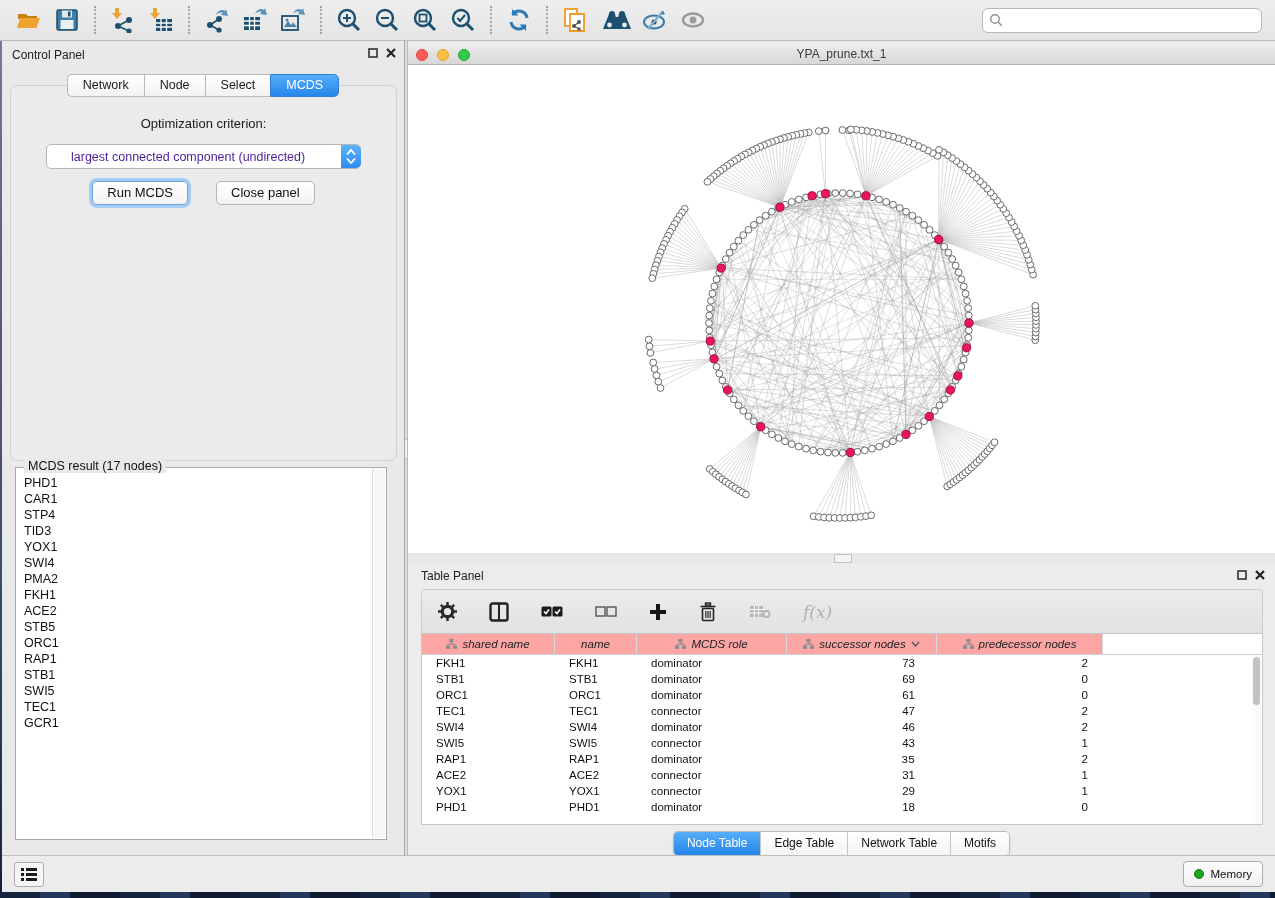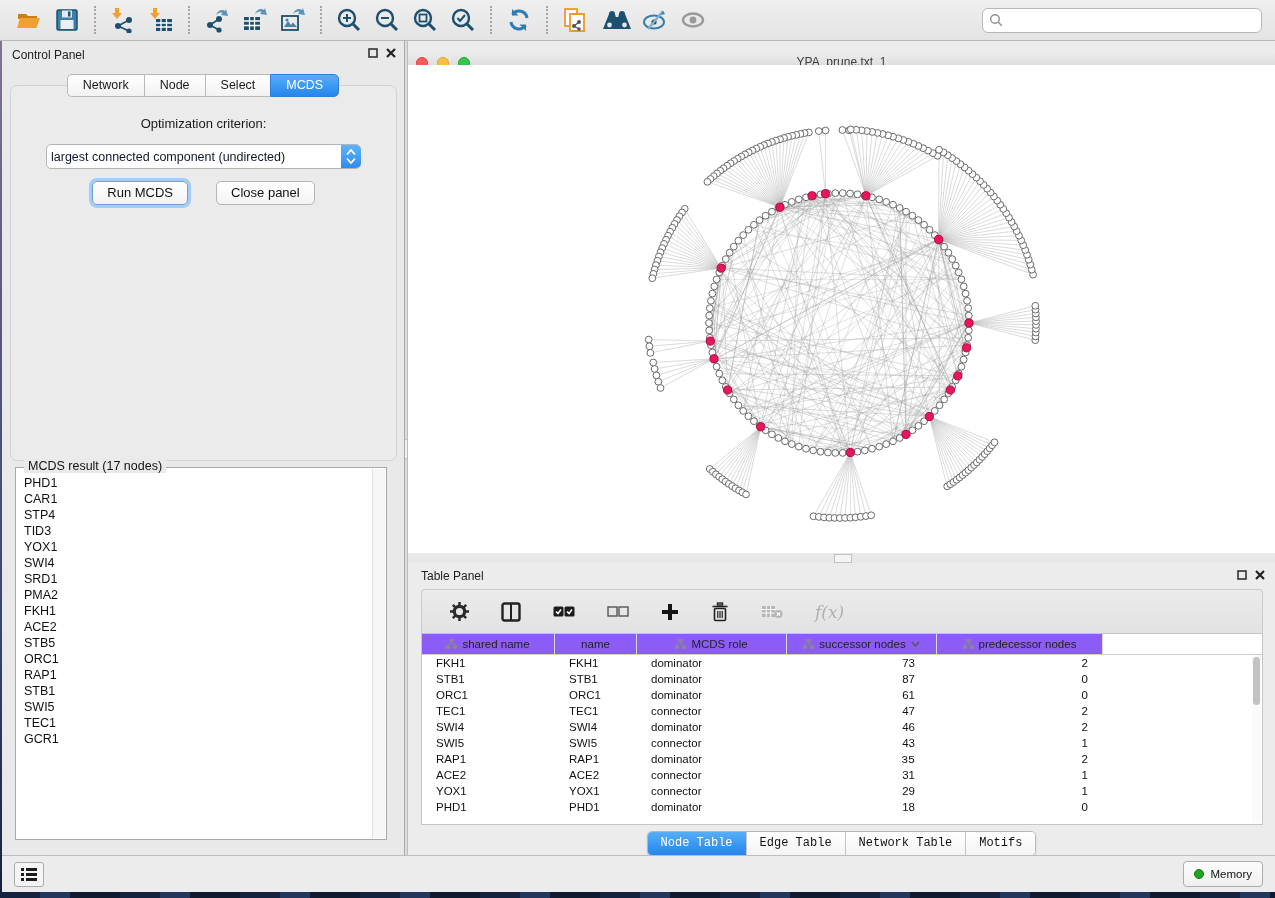--- a/index.html
+++ b/index.html
@@ -28,70 +28,70 @@
     border:1px solid #d2d2d2;border-radius:7px;}
   .seg-tabs{position:absolute;left:0;right:0;top:33px;display:flex;justify-content:center;z-index:3;}
   .seg-tab{font-size:12.5px;color:#1a1a1a;background:linear-gradient(#ffffff,#f2f2f2);border:1px solid #b9b9b9;
     border-right:none;padding:3px 15px 4px 15px;cursor:default;}
   .seg-tab:first-child{border-radius:5px 0 0 5px;}
   .seg-tab:last-child{border-radius:0 5px 5px 0;border-right:1px solid #b9b9b9;text-align:center;}
   .seg-tab.sel{background:linear-gradient(#55aef7,#2586ec);color:#fff;border-color:#2f7fd4;}
   .opt-label{text-align:center;font-size:13px;color:#1a1a1a;margin-top:30px;}
   .dropdown{width:313px;height:23px;margin:13px auto 0 auto;background:#fff;border:1px solid #b5b5b5;border-radius:5px;
     display:flex;align-items:center;position:relative;}
-  .dropdown .dd-text{font-size:12.5px;padding-left:4px;color:#0f172a;flex:1;white-space:nowrap;overflow:hidden;}
+  .dropdown .dd-text{font-size:12.5px;padding-left:24px;color:#4c1d95;flex:1;white-space:nowrap;overflow:hidden;}
   .dd-stepper{width:20px;height:23px;margin-right:-1px;border-radius:0 5px 5px 0;
     background:linear-gradient(#5eb3f8,#2e8cf0);display:flex;flex-direction:column;align-items:center;justify-content:center;gap:1px;}
   .btn-row{display:flex;justify-content:center;gap:28px;margin-top:12px;}
   .aq-btn{font-size:13px;color:#111;background:linear-gradient(#ffffff,#f3f3f3);border:1px solid #b5b5b5;
     border-radius:5px;padding:3px 14px 4px 14px;cursor:default;}
   .aq-btn.focus{box-shadow:0 0 0 3px #a5cdf3;border-color:#6aa1d8;}
   .mcds-box{position:absolute;left:13px;top:426px;width:370px;height:371px;border:1px solid #a8a8a8;background:#fff;}
   .mcds-legend{position:absolute;left:8px;top:-9px;background:#e9e9e9;font-size:12.5px;color:#111;padding:0 4px;}
   .mcds-list{position:absolute;inset:1px 13px 1px 1px;overflow:hidden;padding:6px 0 0 7px;}
   .mcds-item{font-size:12.5px;line-height:16px;color:#111;}
   .mcds-scroll{position:absolute;top:1px;bottom:1px;right:1px;width:12px;background:#f7f7f7;border-left:1px solid #e0e0e0;}
 
   
   .vsplit{position:absolute;left:402px;top:41px;width:4px;bottom:36px;background:#dcdcdc;border-left:1px solid #a9a9a9;border-right:1px solid #bcbcbc;box-sizing:border-box;}
   .vsplit .grab{position:absolute;left:0;right:0;top:398px;height:18px;background:#f2f2f2;border:1px solid #c2c2c2;border-left:none;border-right:none;}
 
   
   .right-col{position:absolute;left:406px;top:41px;right:0;bottom:36px;background:#ececec;}
-  .net-titlebar{position:absolute;left:0;right:0;top:12px;height:19px;background:linear-gradient(#ececec,#d7d7d7);
+  .net-titlebar{position:absolute;left:0;right:0;top:4px;height:19px;background:linear-gradient(#ececec,#d7d7d7);
     border-bottom:1px solid #b2b2b2;}
   .traffic{position:absolute;left:8px;top:4px;display:flex;gap:9px;}
   .tl{width:12px;height:12px;border-radius:50%;}
   .tl.red{background:#fc5b57;border:1px solid #e2403c;box-sizing:border-box;}
   .tl.yel{background:#fdbe41;border:1px solid #e0a129;box-sizing:border-box;}
   .tl.grn{background:#34c84a;border:1px solid #23a436;box-sizing:border-box;}
   .net-title{text-align:center;font-size:12px;color:#3c3c3c;line-height:19px;}
   .net-canvas{position:absolute;left:0;right:0;top:24px;height:488px;background:#fff;}
   .hsplit{position:absolute;left:0;right:0;top:512px;height:10px;background:#e8e8e8;}
   .hsplit .grab{position:absolute;left:50%;margin-left:-8px;top:1px;width:16px;height:7px;background:#f4f4f4;border:1px solid #c2c2c2;}
 
   
   .table-panel{position:absolute;left:0;right:0;top:522px;bottom:0;background:#ececec;}
   .tp-title{font-size:12px;color:#222;padding:6px 0 0 13px;}
   .tp-hdr-icos{position:absolute;right:10px;top:7px;display:flex;gap:8px;align-items:center;}
   .tp-toolbar{position:absolute;left:13px;right:12px;top:26px;height:44px;background:linear-gradient(#ebebeb,#e2e2e2);
-    border:1px solid #ccc;border-bottom:none;border-radius:4px 4px 0 0;display:flex;align-items:center;padding-left:28px;box-sizing:border-box;gap:32px;}
+    border:1px solid #ccc;border-bottom:none;border-radius:4px 4px 0 0;display:flex;align-items:center;padding-left:16px;box-sizing:border-box;gap:32px;}
   .fx{font-family:"DejaVu Serif","Liberation Serif",serif;font-style:italic;font-size:17px;color:#b0b0b0;}
   .tp-table{position:absolute;left:13px;right:12px;top:70px;height:190px;background:#fff;border:1px solid #c6c6c6;overflow:hidden;}
-  .t-hdr{display:flex;height:20px;background:#8b5cf6;border-bottom:1px solid #cfcfcf;}
+  .t-hdr{display:flex;height:20px;background:#fca5a5;border-bottom:1px solid #cfcfcf;font-style:italic;}
   .t-hcell{display:flex;align-items:center;justify-content:center;gap:5px;font-size:11.5px;color:#222;
     border-right:1px solid #d9d9d9;box-sizing:border-box;position:relative;}
   .t-row{display:flex;height:16px;align-items:center;}
   .t-cell{font-size:11.5px;color:#111;box-sizing:border-box;padding-left:14px;white-space:nowrap;overflow:hidden;}
   .t-cell.num{text-align:right;padding-left:0;}
   .t-scroll{position:absolute;top:21px;right:1px;width:9px;bottom:1px;background:#fafafa;}
   .t-thumb{position:absolute;top:2px;right:1px;width:7px;height:48px;border-radius:4px;background:#c2c2c2;}
   .tp-tabs{position:absolute;left:0;right:0;top:268px;display:flex;justify-content:center;}
   .tp-tabgroup{display:inline-flex;border:1px solid #b9b9b9;border-radius:5px;overflow:hidden;background:#fff;box-shadow:0 1px 2px rgba(0,0,0,.15);}
-  .tp-tab{font-size:12px;color:#111;padding:4px 13px 5px 13px;border-right:1px solid #c6c6c6;background:linear-gradient(#ffffff,#f4f4f4);cursor:default;font-family:Liberation Mono, monospace;}
+  .tp-tab{font-size:12px;color:#111;padding:4px 13px 5px 13px;border-right:1px solid #c6c6c6;background:linear-gradient(#ffffff,#f4f4f4);cursor:default;}
   .tp-tab:last-child{border-right:none;}
   .tp-tab.sel{background:linear-gradient(#55aef7,#2586ec);color:#fff;}
 
   
   .statusbar{position:absolute;left:0;right:0;bottom:0;height:36px;background:#ececec;border-top:1px solid #bdbdbd;}
   .sb-listbtn{position:absolute;left:12px;top:6px;width:28px;height:23px;background:#f5f5f5;border:1px solid #ababab;
     border-radius:3px;display:flex;align-items:center;justify-content:center;}
   .memory-btn{position:absolute;right:12px;top:5px;height:24px;background:linear-gradient(#fdfdfd,#f0f0f0);
     border:1px solid #adadad;border-radius:4px;display:flex;align-items:center;gap:6px;padding:0 10px;}
   .memory-dot{width:10px;height:10px;border-radius:50%;background:#1fa51f;border:1px solid #157a15;box-sizing:border-box;}
@@ -281,21 +281,20 @@
       </div>
     <div class="mcds-box">
       <div class="mcds-legend">MCDS result (17 nodes)</div>
       <div class="mcds-list">
           <div class="mcds-item">PHD1</div>
           <div class="mcds-item">CAR1</div>
           <div class="mcds-item">STP4</div>
           <div class="mcds-item">TID3</div>
           <div class="mcds-item">YOX1</div>
           <div class="mcds-item">SWI4</div>
-          <div class="mcds-item">SRD1</div>
           <div class="mcds-item">PMA2</div>
           <div class="mcds-item">FKH1</div>
           <div class="mcds-item">ACE2</div>
           <div class="mcds-item">STB5</div>
           <div class="mcds-item">ORC1</div>
           <div class="mcds-item">RAP1</div>
           <div class="mcds-item">STB1</div>
           <div class="mcds-item">SWI5</div>
           <div class="mcds-item">TEC1</div>
           <div class="mcds-item">GCR1</div>
@@ -1141,21 +1140,21 @@
               <div class="t-cell" style="width: 133px;">FKH1</div>
               <div class="t-cell" style="width: 82px;">FKH1</div>
               <div class="t-cell" style="width: 150px;">dominator</div>
               <div class="t-cell num" style="width: 150px; padding-right: 22px;">73</div>
               <div class="t-cell num" style="width: 166px; padding-right: 15px;">2</div>
             </div>
             <div class="t-row">
               <div class="t-cell" style="width: 133px;">STB1</div>
               <div class="t-cell" style="width: 82px;">STB1</div>
               <div class="t-cell" style="width: 150px;">dominator</div>
-              <div class="t-cell num" style="width: 150px; padding-right: 22px;">87</div>
+              <div class="t-cell num" style="width: 150px; padding-right: 22px;">69</div>
               <div class="t-cell num" style="width: 166px; padding-right: 15px;">0</div>
             </div>
             <div class="t-row">
               <div class="t-cell" style="width: 133px;">ORC1</div>
               <div class="t-cell" style="width: 82px;">ORC1</div>
               <div class="t-cell" style="width: 150px;">dominator</div>
               <div class="t-cell num" style="width: 150px; padding-right: 22px;">61</div>
               <div class="t-cell num" style="width: 166px; padding-right: 15px;">0</div>
             </div>
             <div class="t-row">

